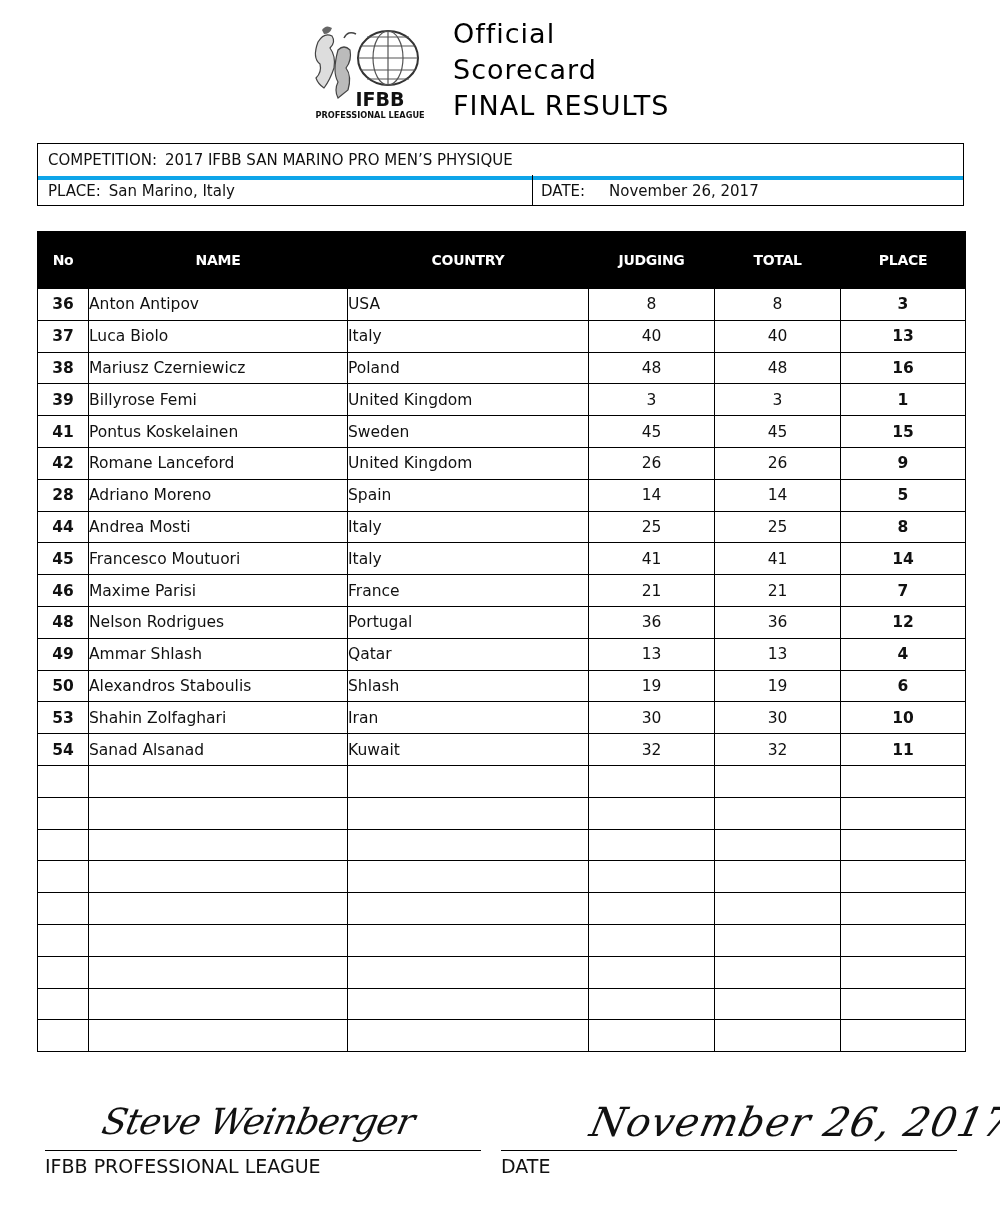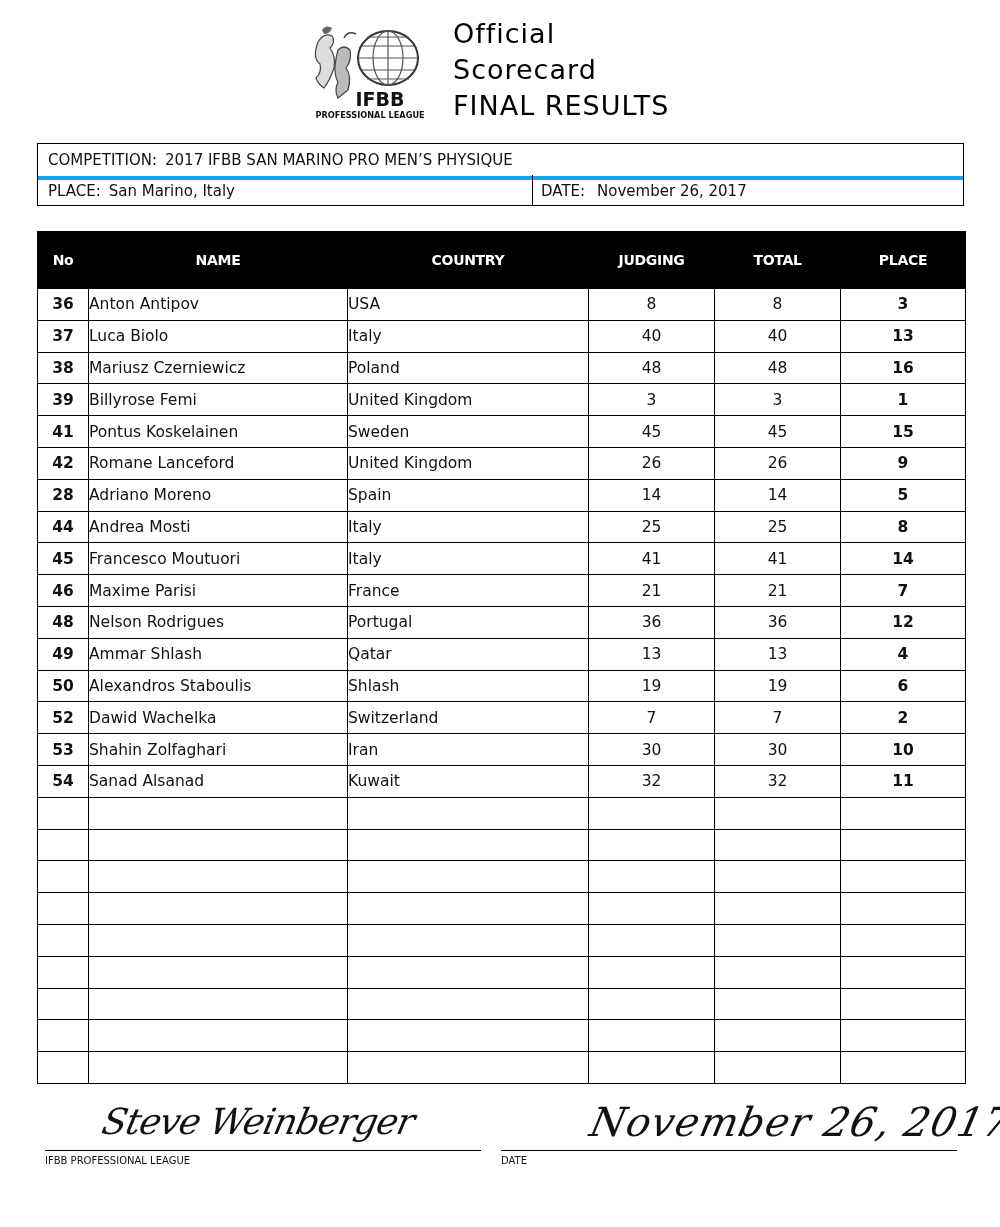--- a/index.html
+++ b/index.html
@@ -17,38 +17,38 @@
   .info { position: absolute; left: 37px; top: 143px; width: 927px; height: 63px;
           border: 1px solid #000; box-sizing: border-box; }
   .info-row { position: absolute; left: 0; right: 0; height: 32px; display: flex; align-items: center; }
   .info-row.r1 { top: 0; border-bottom: 4px solid #0ea5e9; }
   .info-row.r2 { top: 31px; height: 31px; }
   .info-cell { height: 100%; display: flex; align-items: center; padding-left: 10px; box-sizing: border-box;
                font-size: 15px; white-space: nowrap; }
   .info-cell.place { width: 495px; border-right: 1px solid #000; }
   .info-cell.date { flex: 1; padding-left: 8px; }
   .lbl { margin-right: 8px; }
-  .date .lbl { margin-right: 12px; }
+  .date .lbl { margin-right: 24px; }
 
   
   table.results { position: absolute; left: 37px; top: 231px; width: 928px; border-collapse: collapse;
                   table-layout: fixed; }
   table.results th { background: #000; color: #fff; font-weight: bold; font-size: 14px; height: 32px;
                      text-align: center; padding: 12px; border: 1px solid #000; letter-spacing: -0.3px; }
   table.results td { border: 1px solid #000; height: 30.8px; padding: 0; font-size: 15.5px;
                      white-space: nowrap; overflow: hidden; }
   td.c-no { text-align: center; font-weight: bold; font-size: 16px; }
   td.c-name, td.c-country { padding-left: 9px; }
   td.c-judging, td.c-total { text-align: center; }
   td.c-place { text-align: center; font-weight: bold; font-size: 16px; }
 
   
   .sig { position: absolute; top: 1095px; }
   .sig .line { position: absolute; left: 0; top: 55px; height: 1px; background: #000; }
-  .sig .caption { position: absolute; left: 0; top: 60px; font-size: 10px; white-space: nowrap; text-align: right; }
+  .sig .caption { position: absolute; left: 0; top: 60px; font-size: 19px; white-space: nowrap; text-align: right; }
   .sig .hand { position: absolute; font-family: "DejaVu Serif", serif; font-style: italic;
                white-space: nowrap; color: #111; transform: skewX(-12deg); }
   .sig.left { left: 45px; width: 436px; }
   .sig.left .line { width: 436px; }
   .sig.left .hand { left: 58px; top: 6px; font-size: 36px; letter-spacing: -1px; }
   .sig.right { left: 501px; width: 456px; }
   .sig.right .line { width: 456px; }
   .sig.right .hand { left: 90px; top: 4px; font-size: 40px; letter-spacing: 1px; }
 </style>
 </head>
@@ -219,28 +219,20 @@
       </tr>
       <tr>
         <td class="c-no">50</td>
         <td class="c-name">Alexandros Staboulis</td>
         <td class="c-country">Shlash</td>
         <td class="c-judging">19</td>
         <td class="c-total">19</td>
         <td class="c-place">6</td>
       </tr>
       <tr>
-        <td class="c-no">52</td>
-        <td class="c-name">Dawid Wachelka</td>
-        <td class="c-country">Switzerland</td>
-        <td class="c-judging">7</td>
-        <td class="c-total">7</td>
-        <td class="c-place">2</td>
-      </tr>
-      <tr>
         <td class="c-no">53</td>
         <td class="c-name">Shahin Zolfaghari</td>
         <td class="c-country">Iran</td>
         <td class="c-judging">30</td>
         <td class="c-total">30</td>
         <td class="c-place">10</td>
       </tr>
       <tr>
         <td class="c-no">54</td>
         <td class="c-name">Sanad Alsanad</td>

